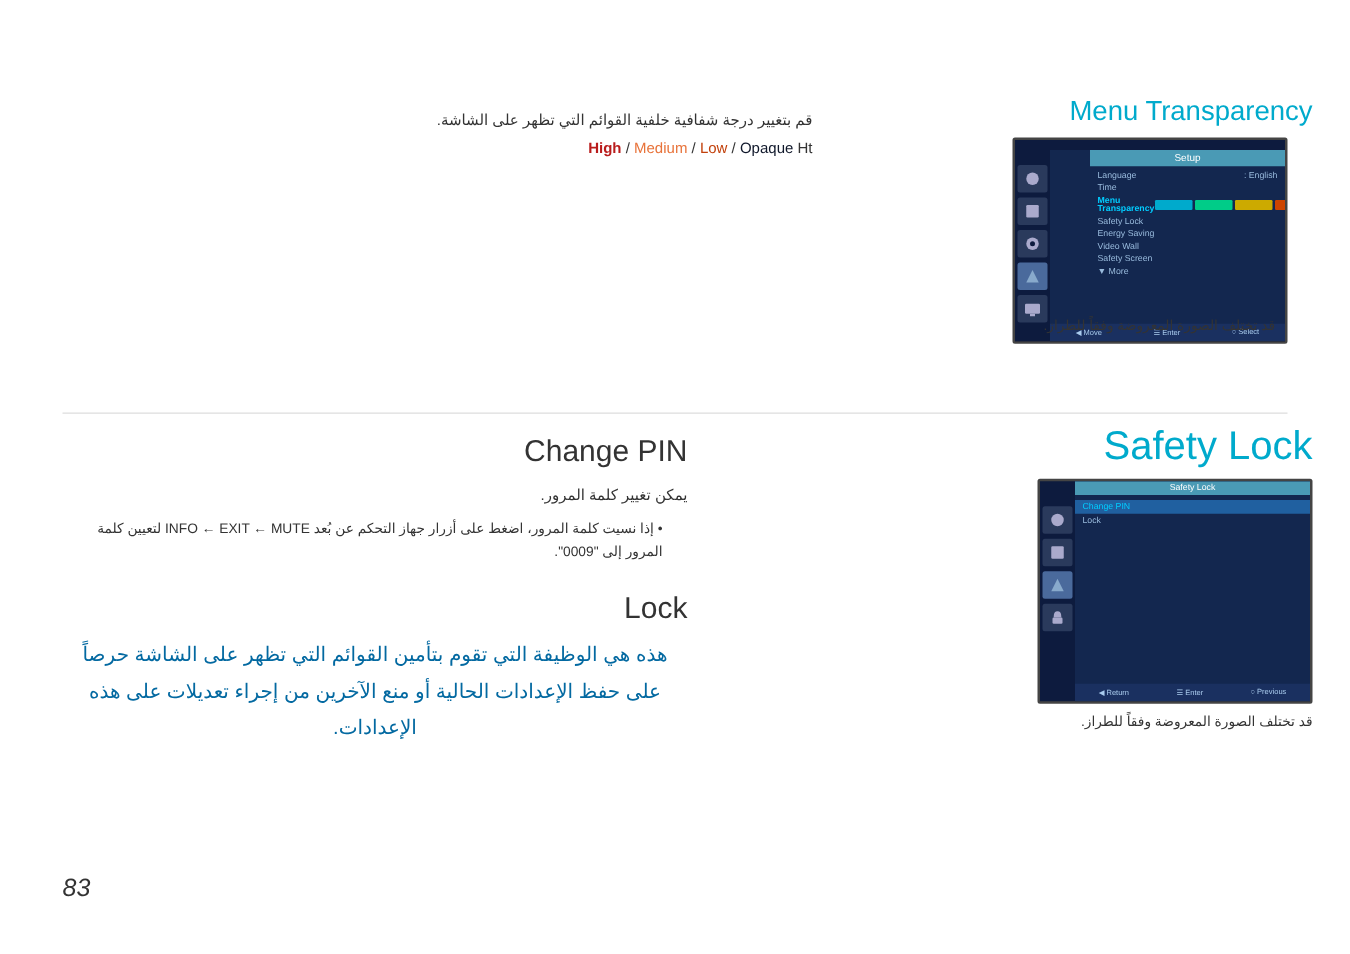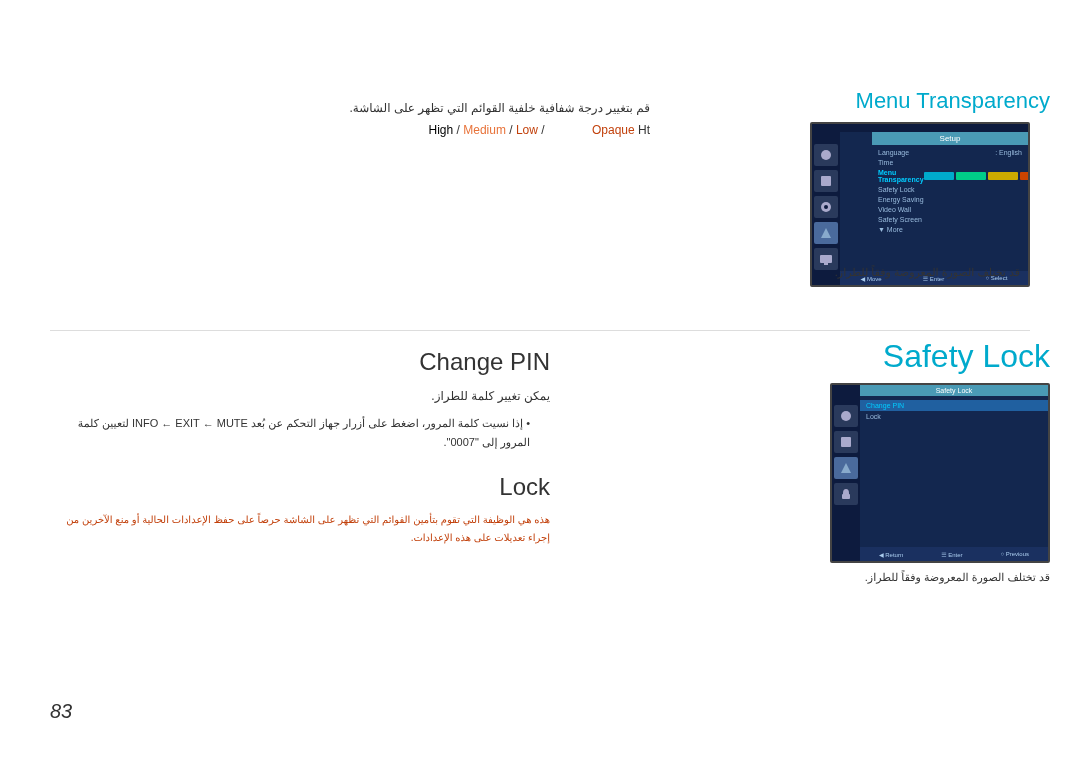--- a/index.html
+++ b/index.html
@@ -18,21 +18,21 @@
       left: 50px;
       bottom: 40px;
       font-size: 20px;
       color: #333;
       font-style: italic;
     }
 
     
     .top-section {
       position: absolute;
-      top: 88px;
+      top: 76px;
       left: 0;
       right: 0;
       height: 260px;
     }
 
     
     .arabic-text-top {
       position: absolute;
       right: 430px;
       top: 10px;
@@ -41,24 +41,24 @@
       font-size: 12px;
       color: #333;
       line-height: 1.8;
     }
 
     .highlight-links {
       font-size: 12px;
       direction: rtl;
       text-align: right;
     }
-    .hl-high { color: #000000; }
+    .hl-high { color: #b91c1c; font-weight: bold; }
     .hl-medium { color: #e8733a; }
     .hl-low { color: #c2410c; }
-    .hl-opaque { color: #c2410c; margin-left: 44px; }
+    .hl-opaque { color: #0f172a; }
     .hl-ht { color: #333; text-align: right; }
 
     
     .panel-transparency {
       position: absolute;
       right: 30px;
       top: 0;
       width: 240px;
     }
 
@@ -241,24 +241,24 @@
     .section-title2 {
       font-size: 24px;
       color: #333;
       text-align: right;
       font-weight: normal;
       margin-top: 20px;
       margin-bottom: 10px;
     }
 
     .section-arabic2 {
-      font-size: 10px;
-      color: #c2410c;
-      direction: rtl;
-      text-align: right;
+      font-size: 16px;
+      color: #0369a1;
+      direction: rtl;
+      text-align: center;
       line-height: 1.8;
     }
 
     
     .panel-safety {
       position: absolute;
       right: 30px;
       top: 0;
       width: 220px;
     }
@@ -447,22 +447,22 @@
       </div>
     </div>
     <div class="arabic-caption-top">قد تختلف الصورة المعروضة وفقاً للطراز.</div>
   </div>
 </div>
 
 <div class="bottom-section">
 
   <div class="left-content">
     <div class="section-title">Change PIN</div>
-    <div class="section-arabic">يمكن تغيير كلمة للطراز.</div>
-    <div class="section-arabic-indent">• إذا نسيت كلمة المرور، اضغط على أزرار جهاز التحكم عن بُعد INFO ← EXIT ← MUTE لتعيين كلمة المرور إلى "0007".</div>
+    <div class="section-arabic">يمكن تغيير كلمة المرور.</div>
+    <div class="section-arabic-indent">• إذا نسيت كلمة المرور، اضغط على أزرار جهاز التحكم عن بُعد INFO ← EXIT ← MUTE لتعيين كلمة المرور إلى "0009".</div>
 
     <div class="section-title2">Lock</div>
     <div class="section-arabic2">هذه هي الوظيفة التي تقوم بتأمين القوائم التي تظهر على الشاشة حرصاً على حفظ الإعدادات الحالية أو منع الآخرين من إجراء تعديلات على هذه الإعدادات.</div>
   </div>
 
   <div class="panel-safety">
     <div class="panel-title-safety">Safety Lock</div>
     <div class="monitor-screen2">
 
       <div class="monitor-icons2">

